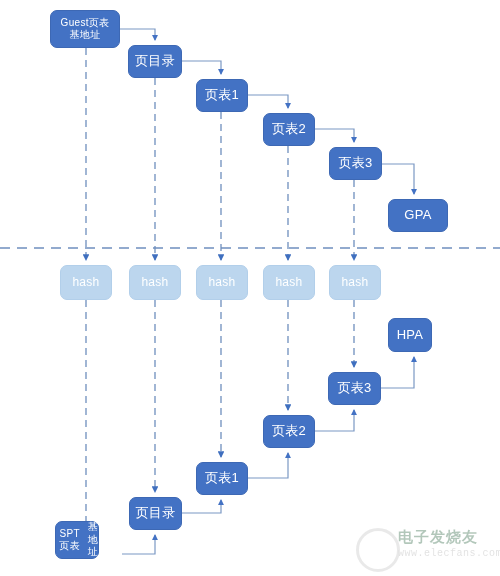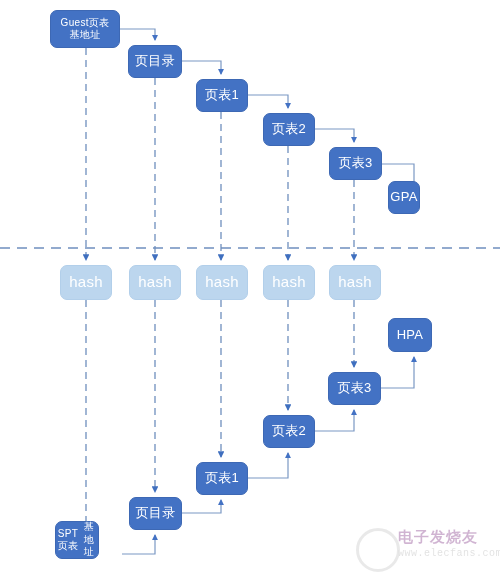--- a/index.html
+++ b/index.html
@@ -16,55 +16,55 @@
   #svg-layer{
     position:absolute;left:0;top:0;
     width:500px;height:576px;
   }
   .node{
     position:absolute;
     box-sizing:border-box;
     display:flex;
     align-items:center;
     justify-content:center;
-    text-align:center;
+    text-align:right;
     border-radius:7px;
     color:#ffffff;
     line-height:1.25;
     letter-spacing:.3px;
     z-index:3;
   }
   .node.dark{
     background:#4372c4;
     border:1px solid #3d68b4;
     font-size:13px;
   }
   .node.light{
     background:#bcd6ee;
     border:1px solid #b2cfea;
-    font-size:15px;
+    font-size:12px;
     color:#ffffff;
   }
   .node.two-line{
     font-size:10px;
     padding:2px 0;
   }
   .node span{display:block;}
   .watermark{
     position:absolute;
     right:6px;bottom:4px;
     width:140px;height:48px;
     opacity:.32;
     z-index:5;
     pointer-events:none;
   }
   .wm-text{
     position:absolute;
     left:44px;top:4px;
-    color:#701a75;
+    color:#14532d;
     font-size:15px;
     font-weight:bold;
     letter-spacing:1px;
     font-family:"DejaVu Sans",sans-serif;
   }
   .wm-url{
     position:absolute;
     left:44px;top:24px;
     color:#a8a8a8;
     font-size:10px;
@@ -143,21 +143,21 @@
   </div>
 
   <div class="node dark" style="left:263px;top:113px;width:52px;height:33px;">
     <span>页表2</span>
   </div>
 
   <div class="node dark" style="left:329px;top:147px;width:53px;height:33px;">
     <span>页表3</span>
   </div>
 
-  <div class="node dark" style="left:388px;top:181px;width:32px;height:33px;">
+  <div class="node dark" style="left:388px;top:199px;width:60px;height:33px;">
     <span>GPA</span>
   </div>
 
   <div class="node light" style="left:60px;top:265px;width:52px;height:35px;">
     <span>hash</span>
   </div>
 
   <div class="node light" style="left:129px;top:265px;width:52px;height:35px;">
     <span>hash</span>
   </div>

